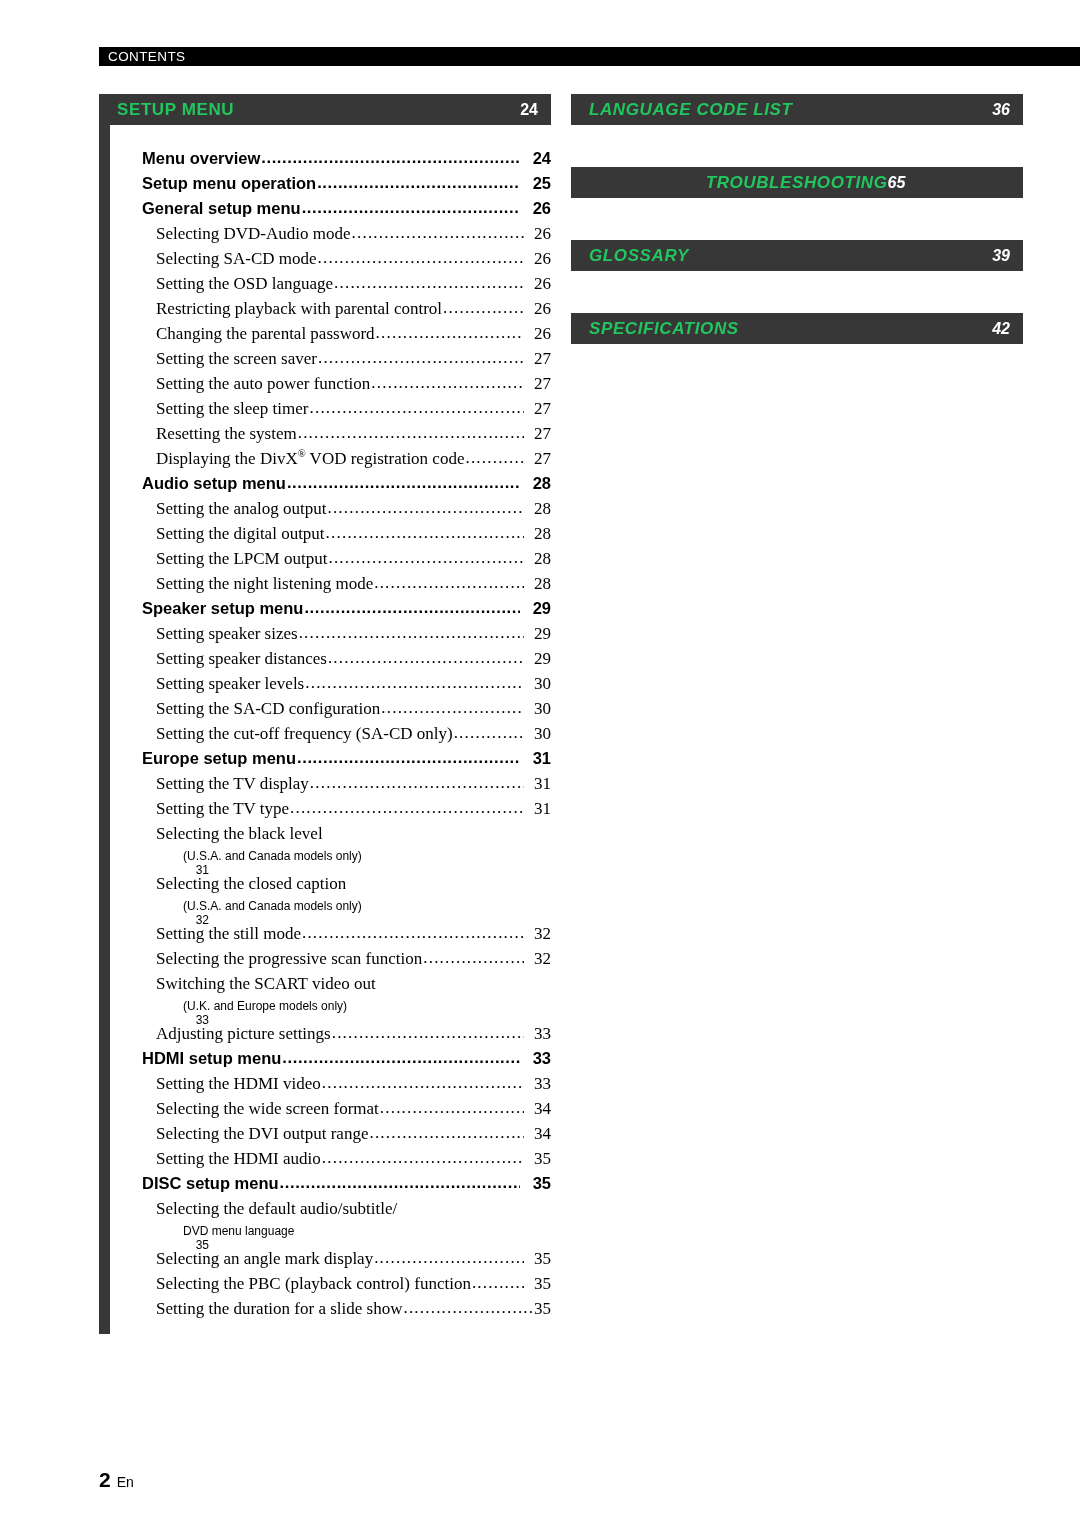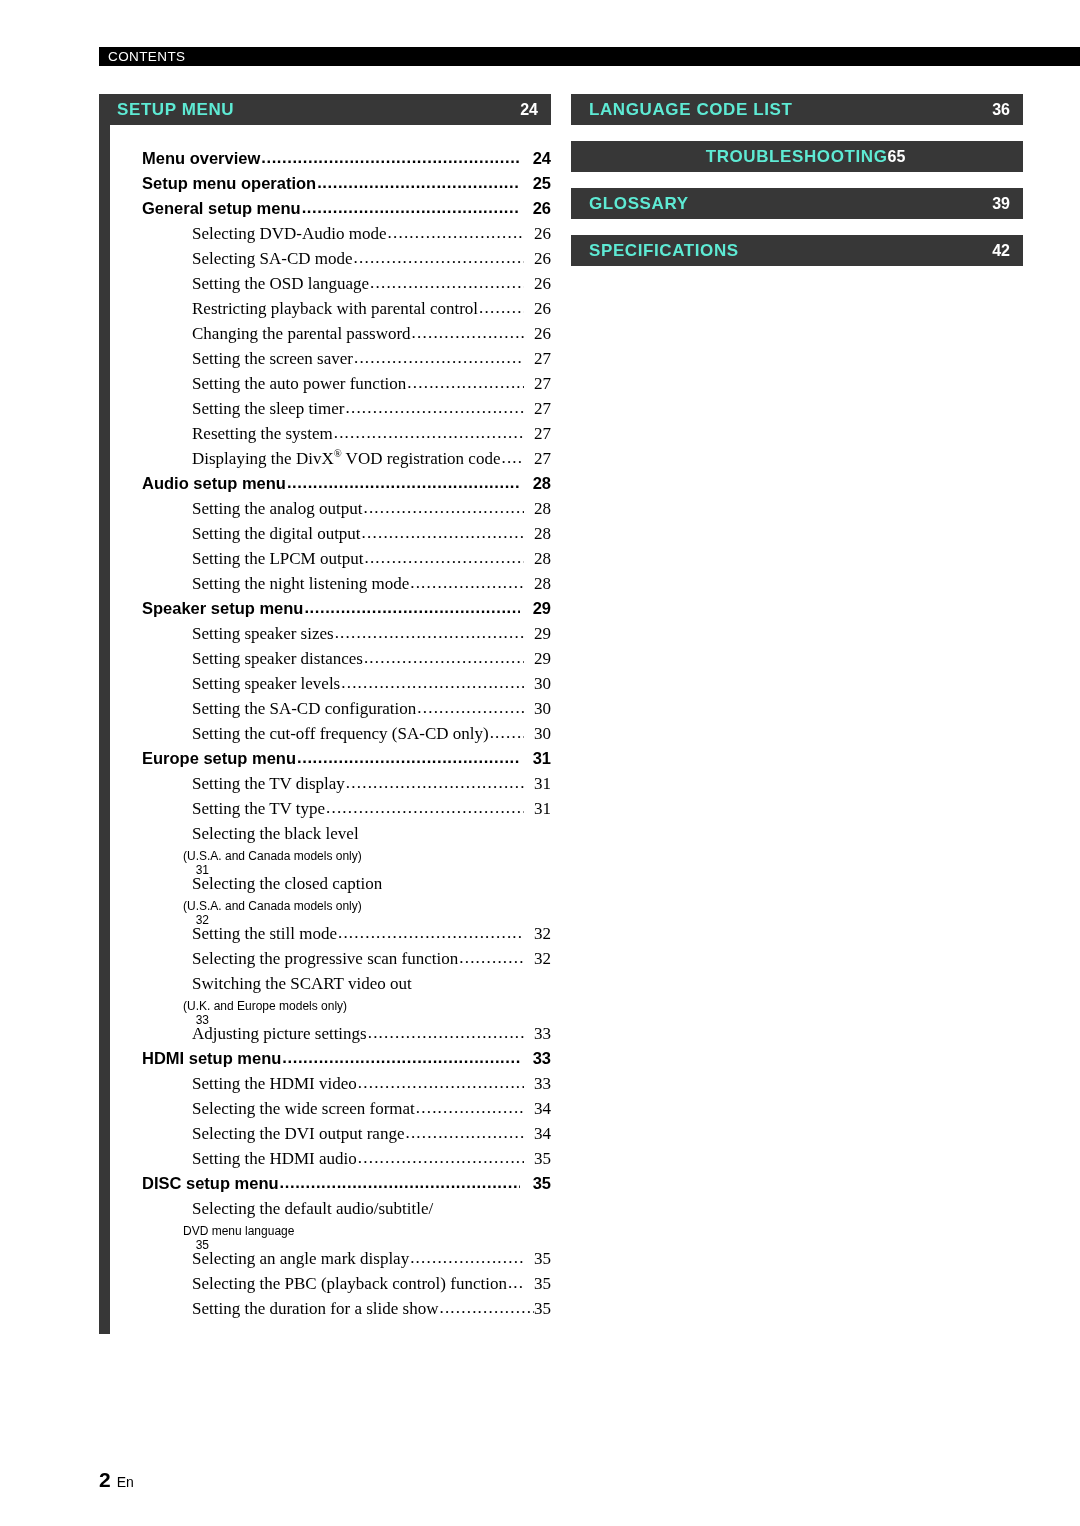--- a/index.html
+++ b/index.html
@@ -60,21 +60,21 @@
     align-items: center;
     justify-content: space-between;
     box-sizing: border-box;
     padding: 0 13px 0 18px;
   }
   .section-bar.indented { padding-left: 30px; justify-content: center; }
   .section-bar-title {
     font-family: "Liberation Sans", sans-serif;
     font-weight: bold;
     font-size: 17px;
-    color: #5eead4;
+    color: #22c55e;
     letter-spacing: 0.6px;
     line-height: 1;
   }
   .section-bar-page {
     font-family: "Liberation Sans", sans-serif;
     font-weight: bold;
     font-size: 16px;
     color: #ffffff;
     line-height: 1;
   }
@@ -128,21 +128,20 @@
     padding-left: 32px;
   }
   .entry.lvl1 .leader { font-family: "Liberation Sans", sans-serif; letter-spacing: 0.6px; }
   .entry.lvl1 .epage { min-width: 30px; }
 
   
   .entry.lvl2 {
     font-family: "Liberation Serif", serif;
     font-size: 17px;
     padding-left: 46px;
-    margin-left: 36px;
   }
   
   .entry.lvl3 {
     font-family: Liberation Sans, sans-serif;
     font-size: 12px;
     padding-left: 72px;
     flex-direction: column;
   }
   .entry.noleader { justify-content: flex-start; }
 
@@ -150,21 +149,21 @@
     font-size: 0.62em;
     vertical-align: super;
     line-height: 0;
   }
 
   
   .entry.tight .leader { margin-right: 0; }
   .entry.tight .epage { min-width: 0; }
 
   
-  .right-section { margin-bottom: 16px; }
+  .right-section { margin-bottom: 42px; font-style: italic; }
 
   
   .footer {
     position: absolute;
     left: 99px;
     top: 1468px;
     display: flex;
     align-items: baseline;
   }
   .footer-page {

